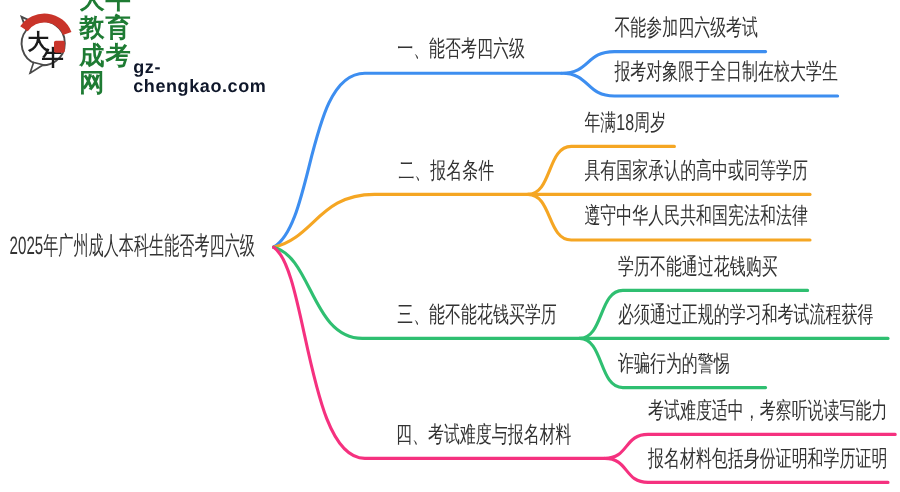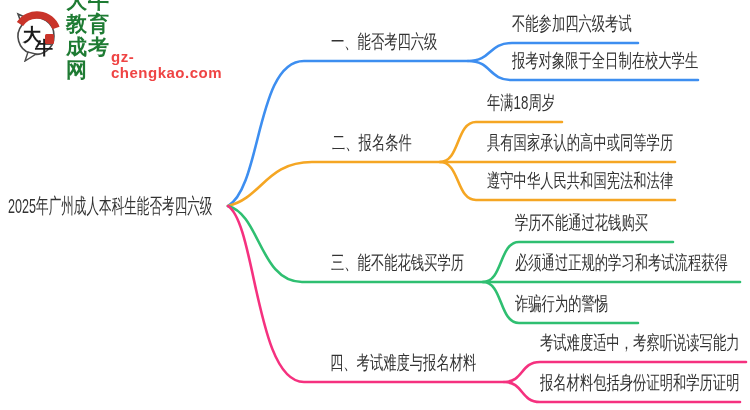--- a/index.html
+++ b/index.html
@@ -64,21 +64,21 @@
     <svg class="logo-icon" viewBox="0 0 50 54">
       <path d="M42 28 A18 18 0 1 1 10 17 L6 6 L17 11 A18 18 0 0 1 42 28 Z" fill="#ffffff" stroke="#4a4a4a" stroke-width="1.6"></path>
       <path d="M16 44 L13 53 L24 46 Z" fill="#ffffff" stroke="#4a4a4a" stroke-width="1.4"></path>
       <path d="M8 16 A20 19 0 0 1 44 20" fill="none" stroke-width="7.5" stroke="#c9342a"></path>
       <text x="11" y="33" font-size="18" font-weight="bold" fill="#1a1a1a">大</text>
       <text x="23" y="46" font-size="18" font-weight="bold" fill="#1a1a1a">牛</text>
       <rect x="33" y="26" width="9" height="10" rx="1.5" fill="#c9342a"></rect>
     </svg>
     <div class="logo-txt">
       <div class="logo-title" style="color: rgb(30, 123, 51);">大牛教育成考网</div>
-      <div class="logo-domain" style="color: #ef4444;">gz-chengkao.com</div>
+      <div class="logo-domain" style="color: #0f172a;">gz-chengkao.com</div>
     </div>
   </div>
 
   <div class="n c-title">2025年广州成人本科生能否考四六级</div>
 
   <div class="n bl b1">一、能否考四六级</div>
   <div class="n bl b2">二、报名条件</div>
   <div class="n bl b3">三、能不能花钱买学历</div>
   <div class="n bl b4">四、考试难度与报名材料</div>
 

